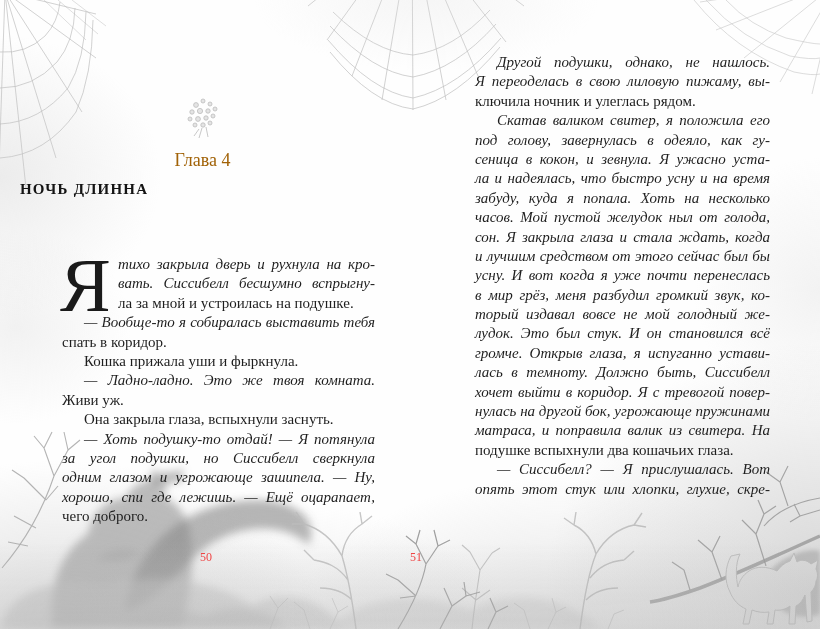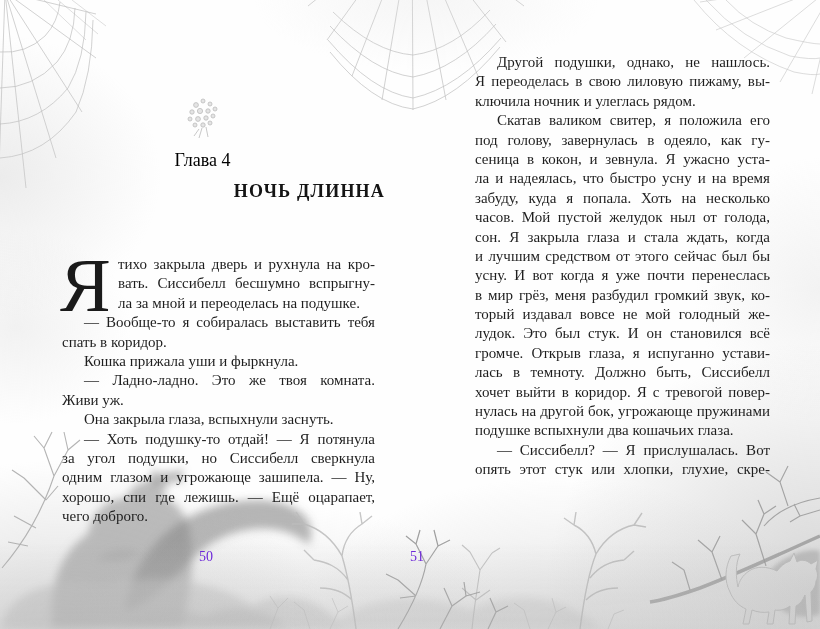--- a/index.html
+++ b/index.html
@@ -18,38 +18,38 @@
     radial-gradient(22% 30% at 100% 46%, rgba(208,208,208,.25), transparent 70%),
     radial-gradient(30% 16% at 52% 0%, rgba(225,225,225,.28), transparent 70%),
     linear-gradient(to top, rgba(190,190,190,.30), rgba(190,190,190,0) 14%);}
 
   .page{position:absolute;top:0;height:629px;z-index:3;}
   .page.left{left:0;width:410px;}
   .page.right{left:410px;width:410px;}
 
   .ornament{position:absolute;left:186px;top:95px;}
   .chapter-label{position:absolute;left:20px;top:150px;width:365px;text-align:center;
-      font-size:18px;color:#000000;}
-  .chapter-title{position:absolute;left:20px;top:181px;width:365px;text-align:right;
-      font-size:18px;font-weight:bold;letter-spacing:1.2px;color:#141414;}
+      font-size:18px;color:#a16207;}
+  .chapter-title{position:absolute;left:20px;top:181px;width:365px;text-align:left;
+      font-size:15px;font-weight:bold;letter-spacing:1.2px;color:#141414;}
 
   .body-text{position:absolute;color:#1e1e1e;font-size:15px;}
   .page.left  .body-text{left:62px;top:255px;width:313px;}
   .page.right .body-text{left:65px;top:53px;width:295px;}
 
   .para{position:relative;margin:0;}
   .line{height:19.4px;line-height:19.4px;text-align:justify;text-align-last:left;
         white-space:normal;overflow:visible;}
-  .line.jl{text-align-last:justify;}
+  .line.jl{text-align-last:justify;font-style:italic;}
   .line.ind{text-indent:22px;}
   .line.dc{margin-left:56px;}
   .dropcap{position:absolute;left:-2px;top:0;font-size:76px;line-height:60px;
         color:#1a1a1a;}
 
-  .pagenum{position:absolute;bottom:64px;font-size:14px;color:#6d28d9;}
+  .pagenum{position:absolute;bottom:64px;font-size:12px;color:#ef4444;}
   .page.left  .pagenum{left:0;width:412px;text-align:center;}
   .page.right .pagenum{left:0;width:380px;}
 </style>
 </head>
 <body>
 
 <div class="book">
 
   <svg class="deco" width="820" height="629" viewBox="0 0 820 629">
     <defs>
@@ -165,21 +165,21 @@
         <path d="M16,33 L13,43 M20,32 L22,42 M13,34 L8,41" fill="none"></path>
       </g>
     </svg>
     <div class="chapter-label">Глава 4</div>
     <div class="chapter-title">НОЧЬ ДЛИННА</div>
     <div class="body-text">
         <div class="para">
           <span class="dropcap">Я</span>
           <div class="line jl dc">тихо закрыла дверь и рухнула на кро-</div>
           <div class="line jl dc">вать. Сиссибелл бесшумно вспрыгну-</div>
-          <div class="line dc">ла за мной и переоделась на подушке.</div>
+          <div class="line dc">ла за мной и устроилась на подушке.</div>
         </div>
         <div class="para">
           <div class="line jl ind">— Вообще-то я собиралась выставить тебя</div>
           <div class="line">спать в коридор.</div>
         </div>
         <div class="para">
           <div class="line ind">Кошка прижала уши и фыркнула.</div>
         </div>
         <div class="para">
           <div class="line jl ind">— Ладно-ладно. Это же твоя комната.</div>
@@ -216,20 +216,21 @@
           <div class="line jl">сон. Я закрыла глаза и стала ждать, когда</div>
           <div class="line jl">и лучшим средством от этого сейчас был бы</div>
           <div class="line jl">усну. И вот когда я уже почти перенеслась</div>
           <div class="line jl">в мир грёз, меня разбудил громкий звук, ко-</div>
           <div class="line jl">торый издавал вовсе не мой голодный же-</div>
           <div class="line jl">лудок. Это был стук. И он становился всё</div>
           <div class="line jl">громче. Открыв глаза, я испуганно устави-</div>
           <div class="line jl">лась в темноту. Должно быть, Сиссибелл</div>
           <div class="line jl">хочет выйти в коридор. Я с тревогой повер-</div>
           <div class="line jl">нулась на другой бок, угрожающе пружинами</div>
+          <div class="line jl">матраса, и поправила валик из свитера. На</div>
           <div class="line">подушке вспыхнули два кошачьих глаза.</div>
         </div>
         <div class="para">
           <div class="line jl ind">— Сиссибелл? — Я прислушалась. Вот</div>
           <div class="line jl">опять этот стук или хлопки, глухие, скре-</div>
         </div>
       </div>
     <div class="pagenum">51</div>
   </div>
 

